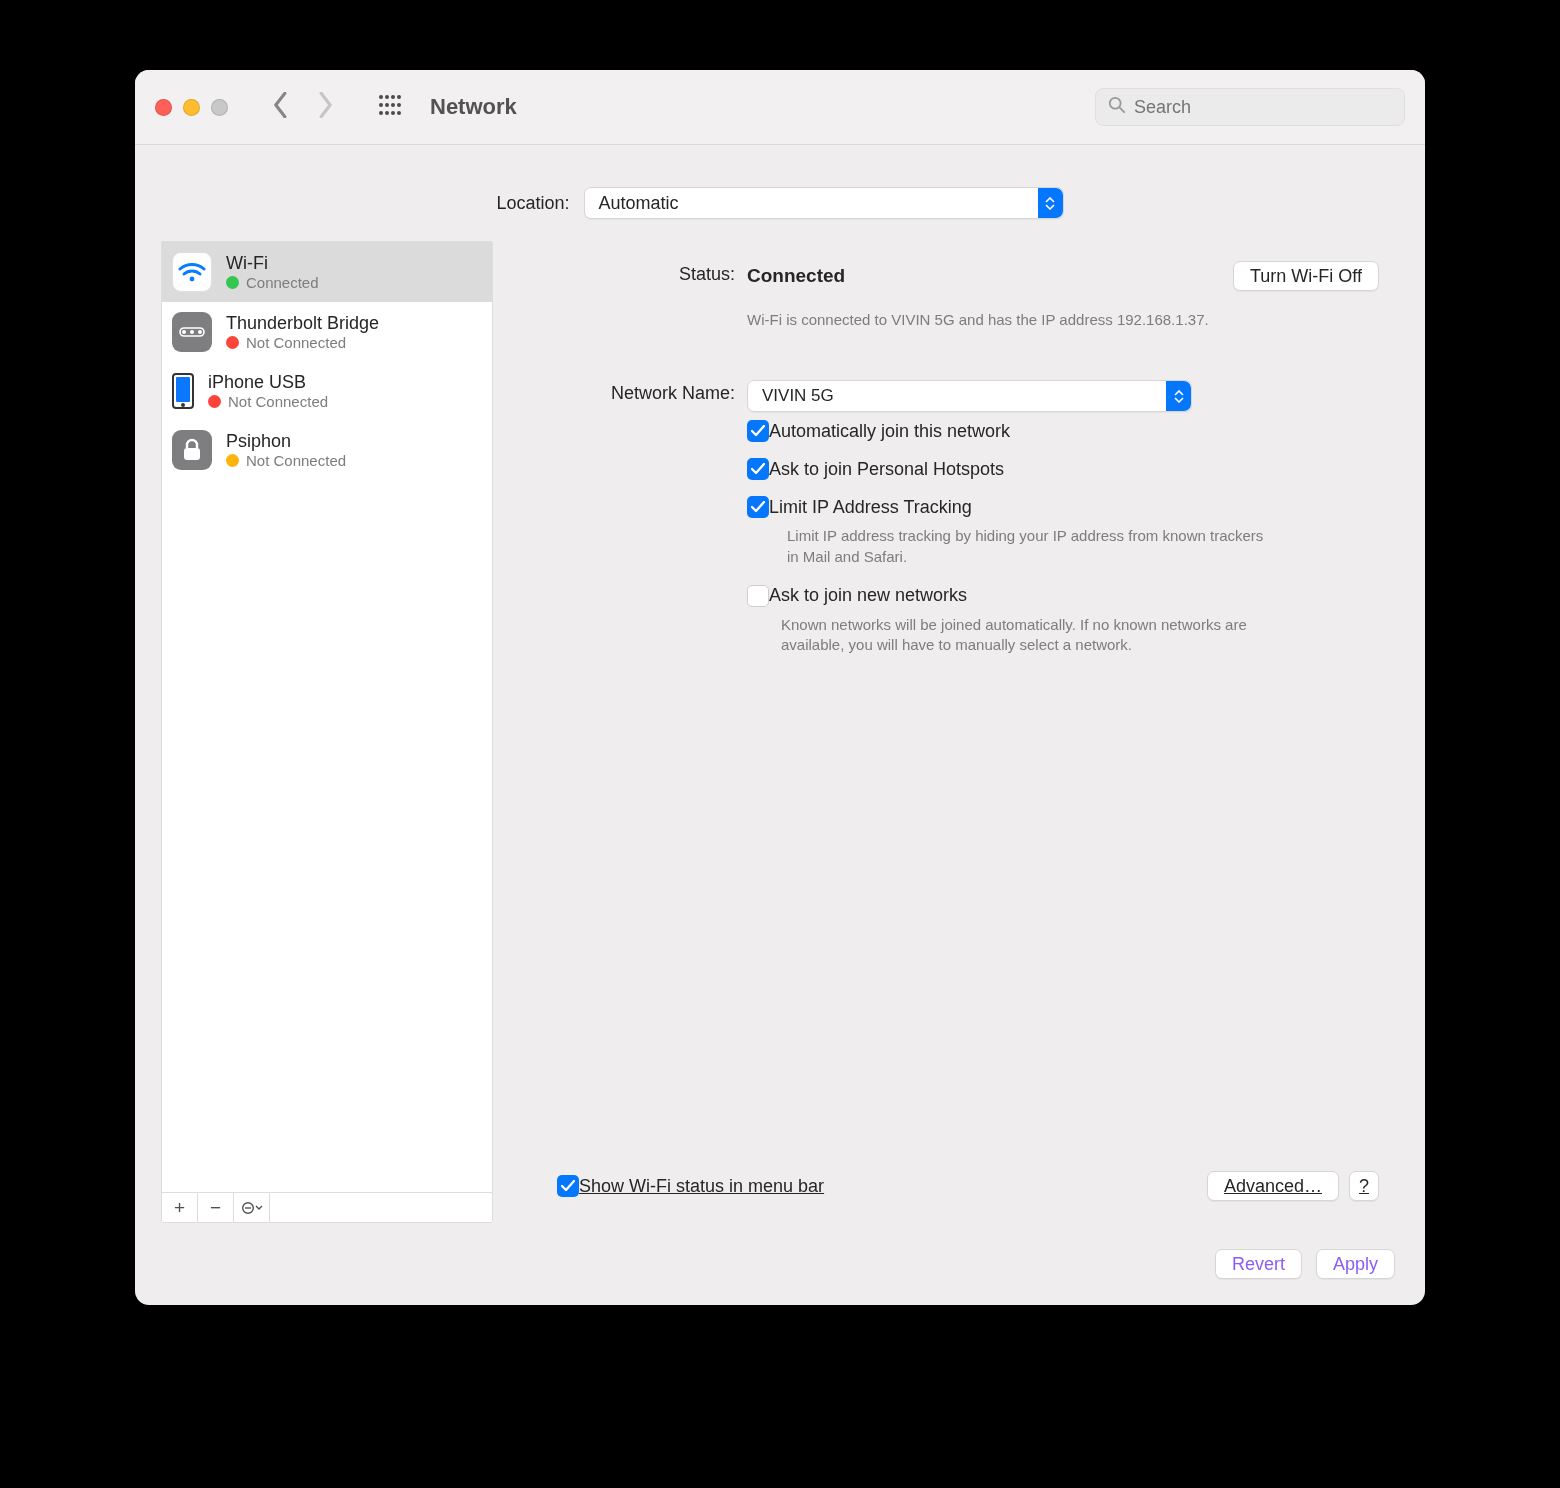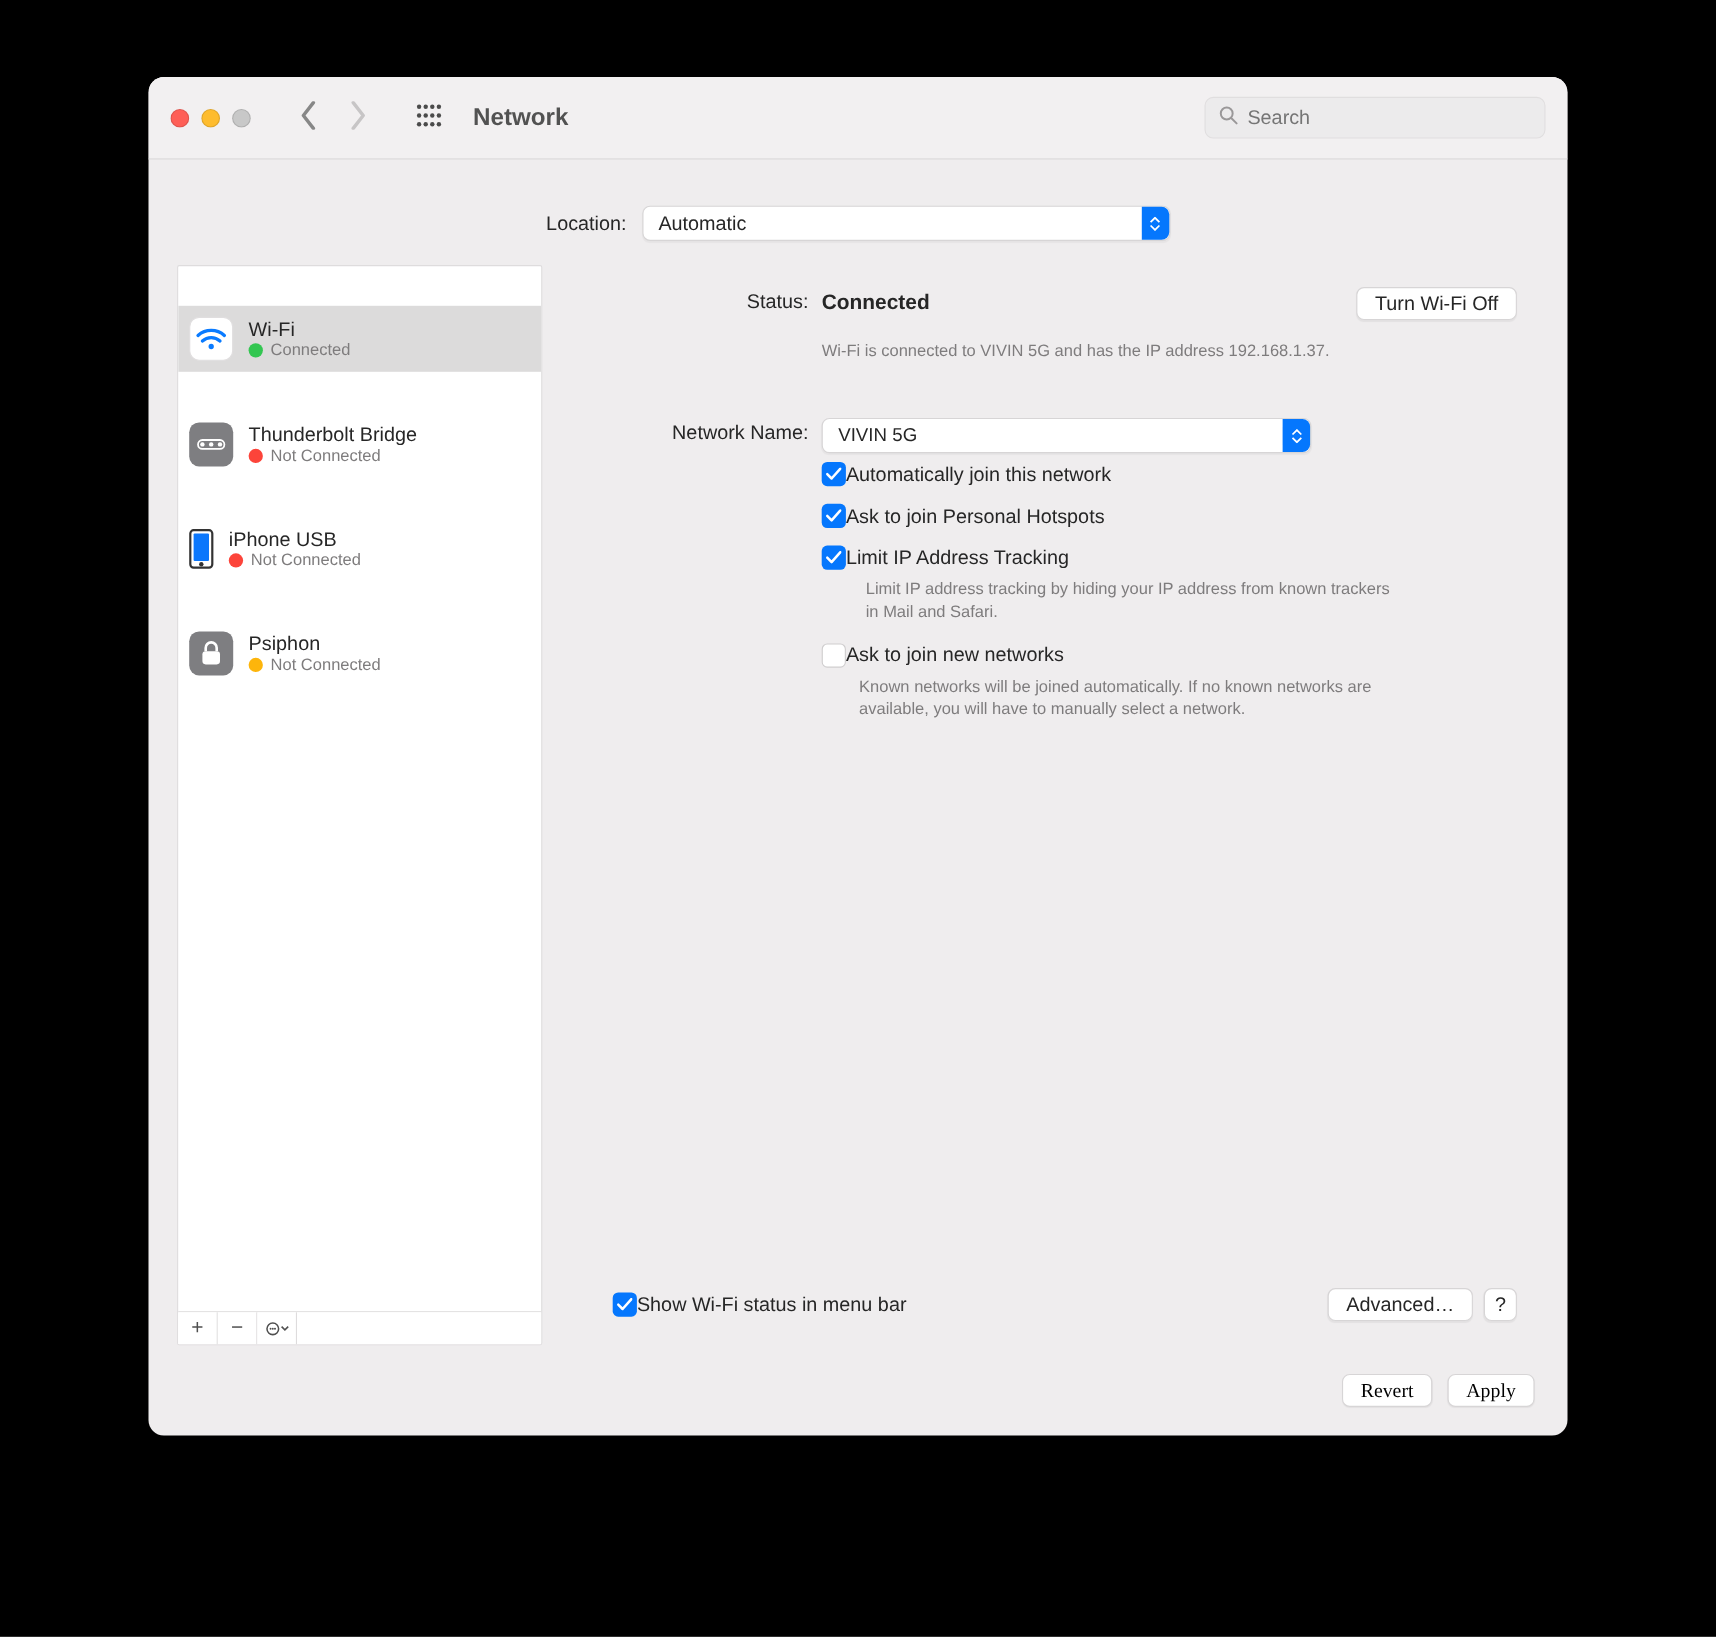--- a/index.html
+++ b/index.html
@@ -89,21 +89,20 @@
 
   .sidebar {
     width: 332px; background: #fff;
     border: 1px solid #dedcdd; border-radius: 2px;
     display: flex; flex-direction: column;
   }
   .side-list { flex: 1; overflow: auto; }
   .side-item {
     display: flex; align-items: center; gap: 14px;
     padding: 10px 0 10px 10px;
-    margin-top: 36px;
   }
   .side-item.selected { background: #dcdbdb; }
   .side-icon {
     width: 40px; height: 40px; border-radius: 9px;
     display: flex; align-items: center; justify-content: center;
     flex-shrink: 0;
   }
   .side-icon.wifi { background: #fff; border: 1px solid #e0dedf; }
   .side-icon.tb   { background: #7e7e81; }
   .side-icon.lock { background: #7e7e81; }
@@ -161,33 +160,34 @@
   }
   .check.on  { background: #0577fd; }
   .check.off { background: #fff; border: 1px solid #cfcdce; }
   .check svg { width: 14px; height: 12px; }
   .cb-label { font-size: 18px; }
 
   .bottom-bar {
     margin-top: auto;
     display: flex; align-items: center;
     padding: 0 0 18px 0;
+    text-decoration: underline;
   }
   .qmark {
     width: 30px; height: 30px; border-radius: 7px; background: #fff;
     border: 1px solid #d7d5d6; box-shadow: 0 1px 1px rgba(0,0,0,.05);
     display: flex; align-items: center; justify-content: center;
     font-size: 18px; margin-left: 10px;
   }
 
   .footer {
     display: flex; justify-content: flex-end; gap: 14px;
     padding: 26px 30px;
   }
-  .btn.disabled { color: #000000; font-family: Liberation Serif, serif; }
+  .btn.disabled { color: #8b5cf6; }
 
   .phone-icon {
     width: 22px; height: 36px; border: 2px solid #333; border-radius: 4px;
     position: relative;
   }
   .phone-icon::before {
     content: ""; position: absolute; inset: 2px 2px 5px 2px;
     background: #0b77fc; border-radius: 1px;
   }
   .phone-icon::after {

